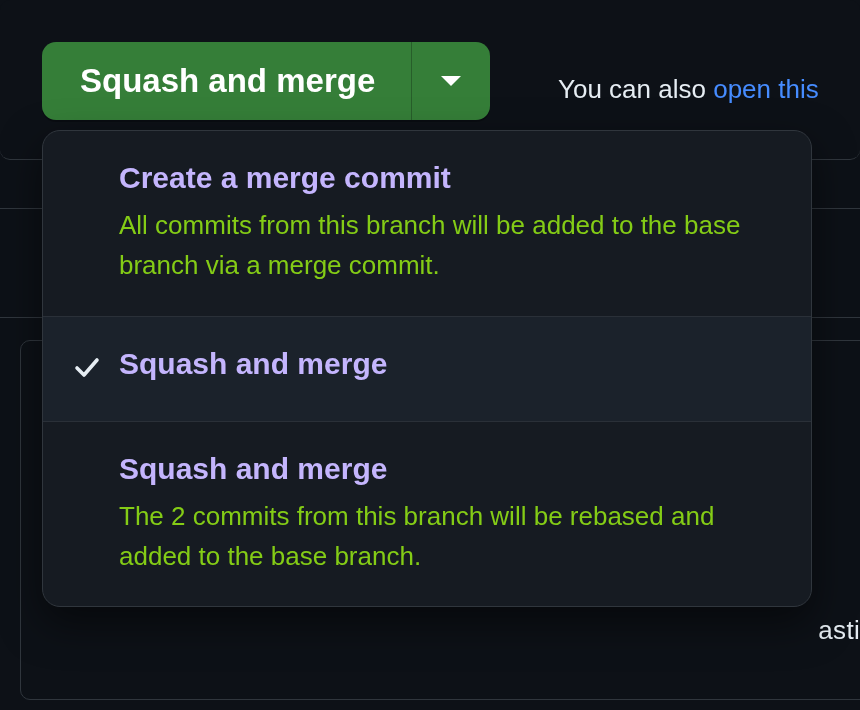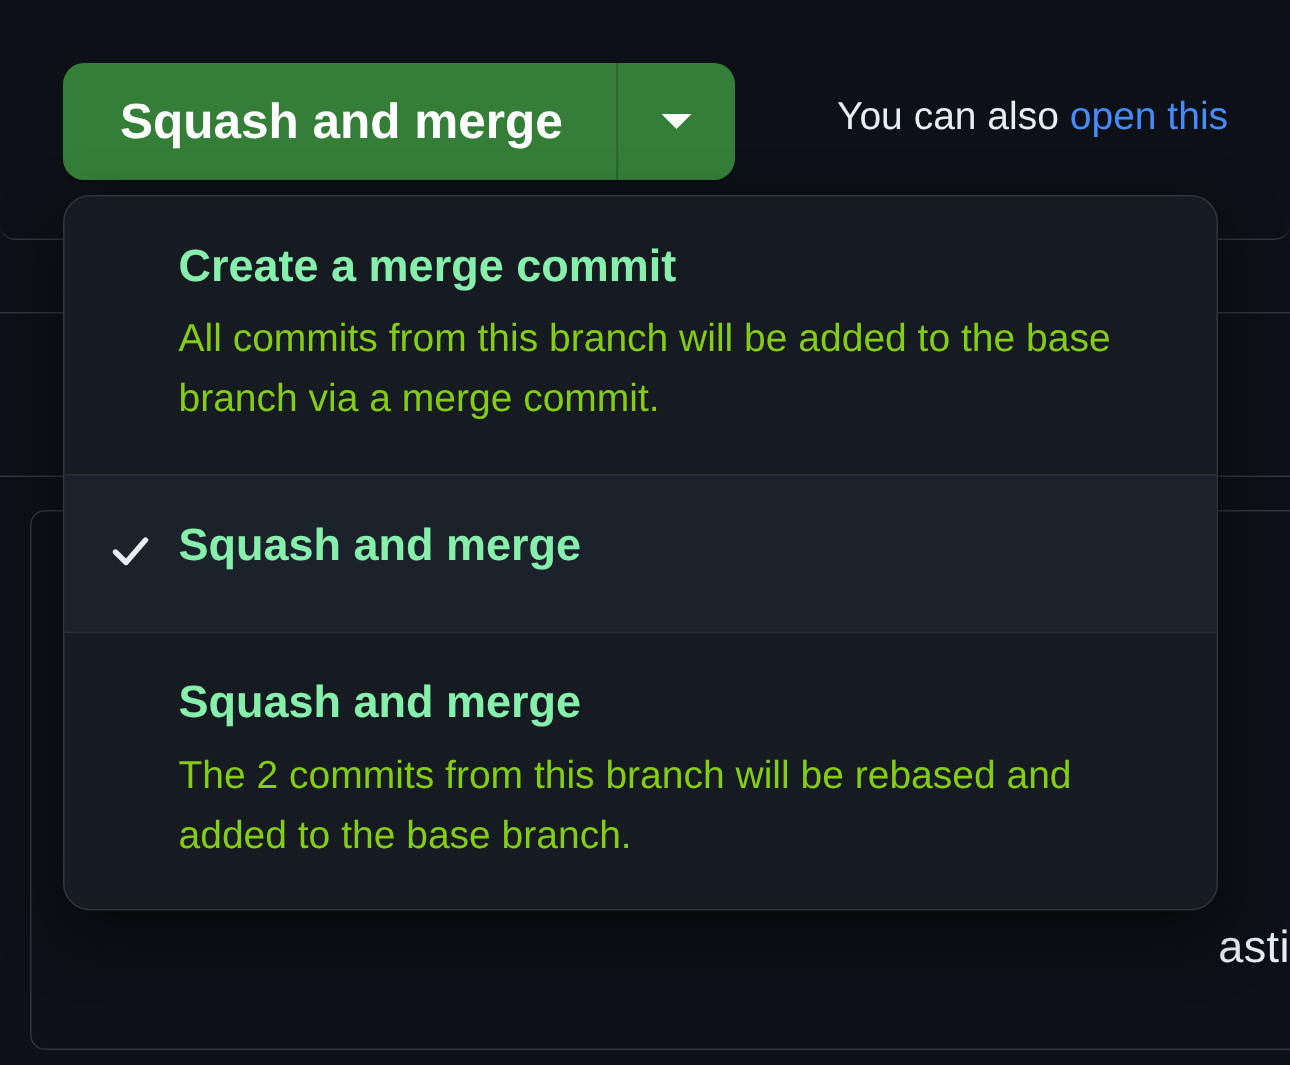--- a/index.html
+++ b/index.html
@@ -29,21 +29,21 @@
   .bg-row.top { top: 0; height: 160px; border-left: none; border-right: none; border-top: none; }
   .bg-row.mid { top: 208px; height: 110px; left: 0; right: 0; border-left: none; border-right: none; border-radius: 0;}
   .bg-row.low { top: 340px; height: 360px; left: 20px; right: -10px; border-radius: 10px; }
 
   
   .bg-fragment {
     position: absolute;
     right: 0;
     top: 615px;
     color: #e6edf3;
-    font-size: 30px;
+    font-size: 26px;
     letter-spacing: 0.3px;
   }
 
   
   .btn-group {
     position: absolute;
     top: 42px;
     left: 42px;
     display: flex;
     height: 78px;
@@ -68,21 +68,21 @@
     display: flex;
     align-items: center;
     justify-content: center;
     cursor: pointer;
   }
   .btn-caret svg { display: block; }
 
   
   .side-text {
     position: absolute;
-    top: 62px;
+    top: 74px;
     left: 558px;
     font-size: 26px;
     color: #e6edf3;
     white-space: nowrap;
   }
   .side-text .link { color: #468cff; }
 
   
   .dropdown {
     position: absolute;
@@ -109,21 +109,21 @@
     flex: 0 0 40px;
     display: flex;
     align-items: flex-start;
     justify-content: center;
     padding-top: 6px;
   }
   .dd-body { flex: 1; }
   .dd-title {
     font-size: 30px;
     font-weight: 650;
-    color: #86efac;
+    color: #c4b5fd;
     margin-bottom: 10px;
   }
   .dd-desc {
     font-size: 26px;
     line-height: 1.55;
     color: #84cc16;
   }
 </style>
 </head>
 <body>

